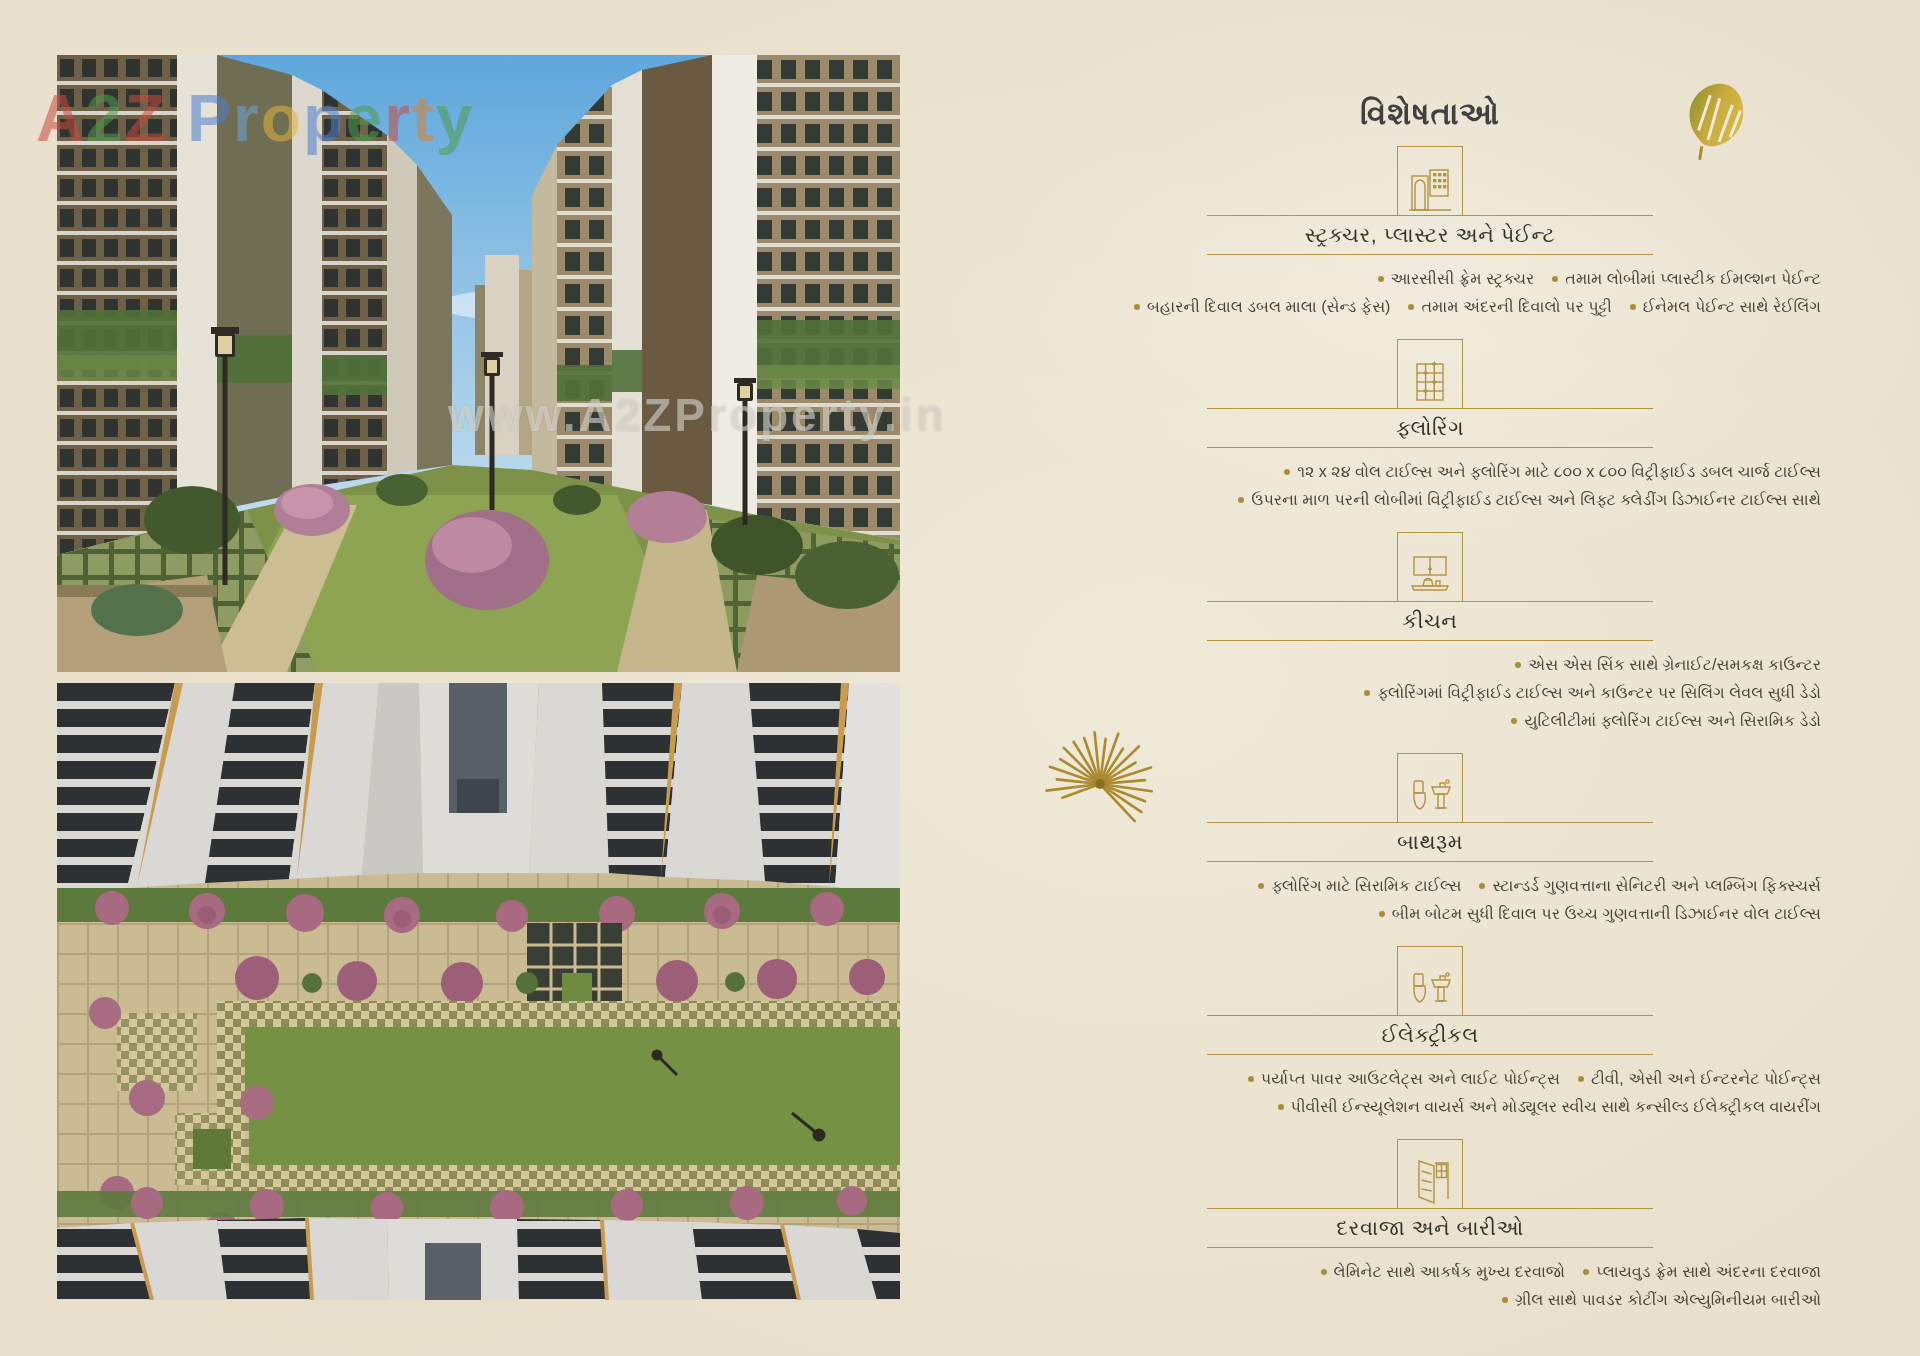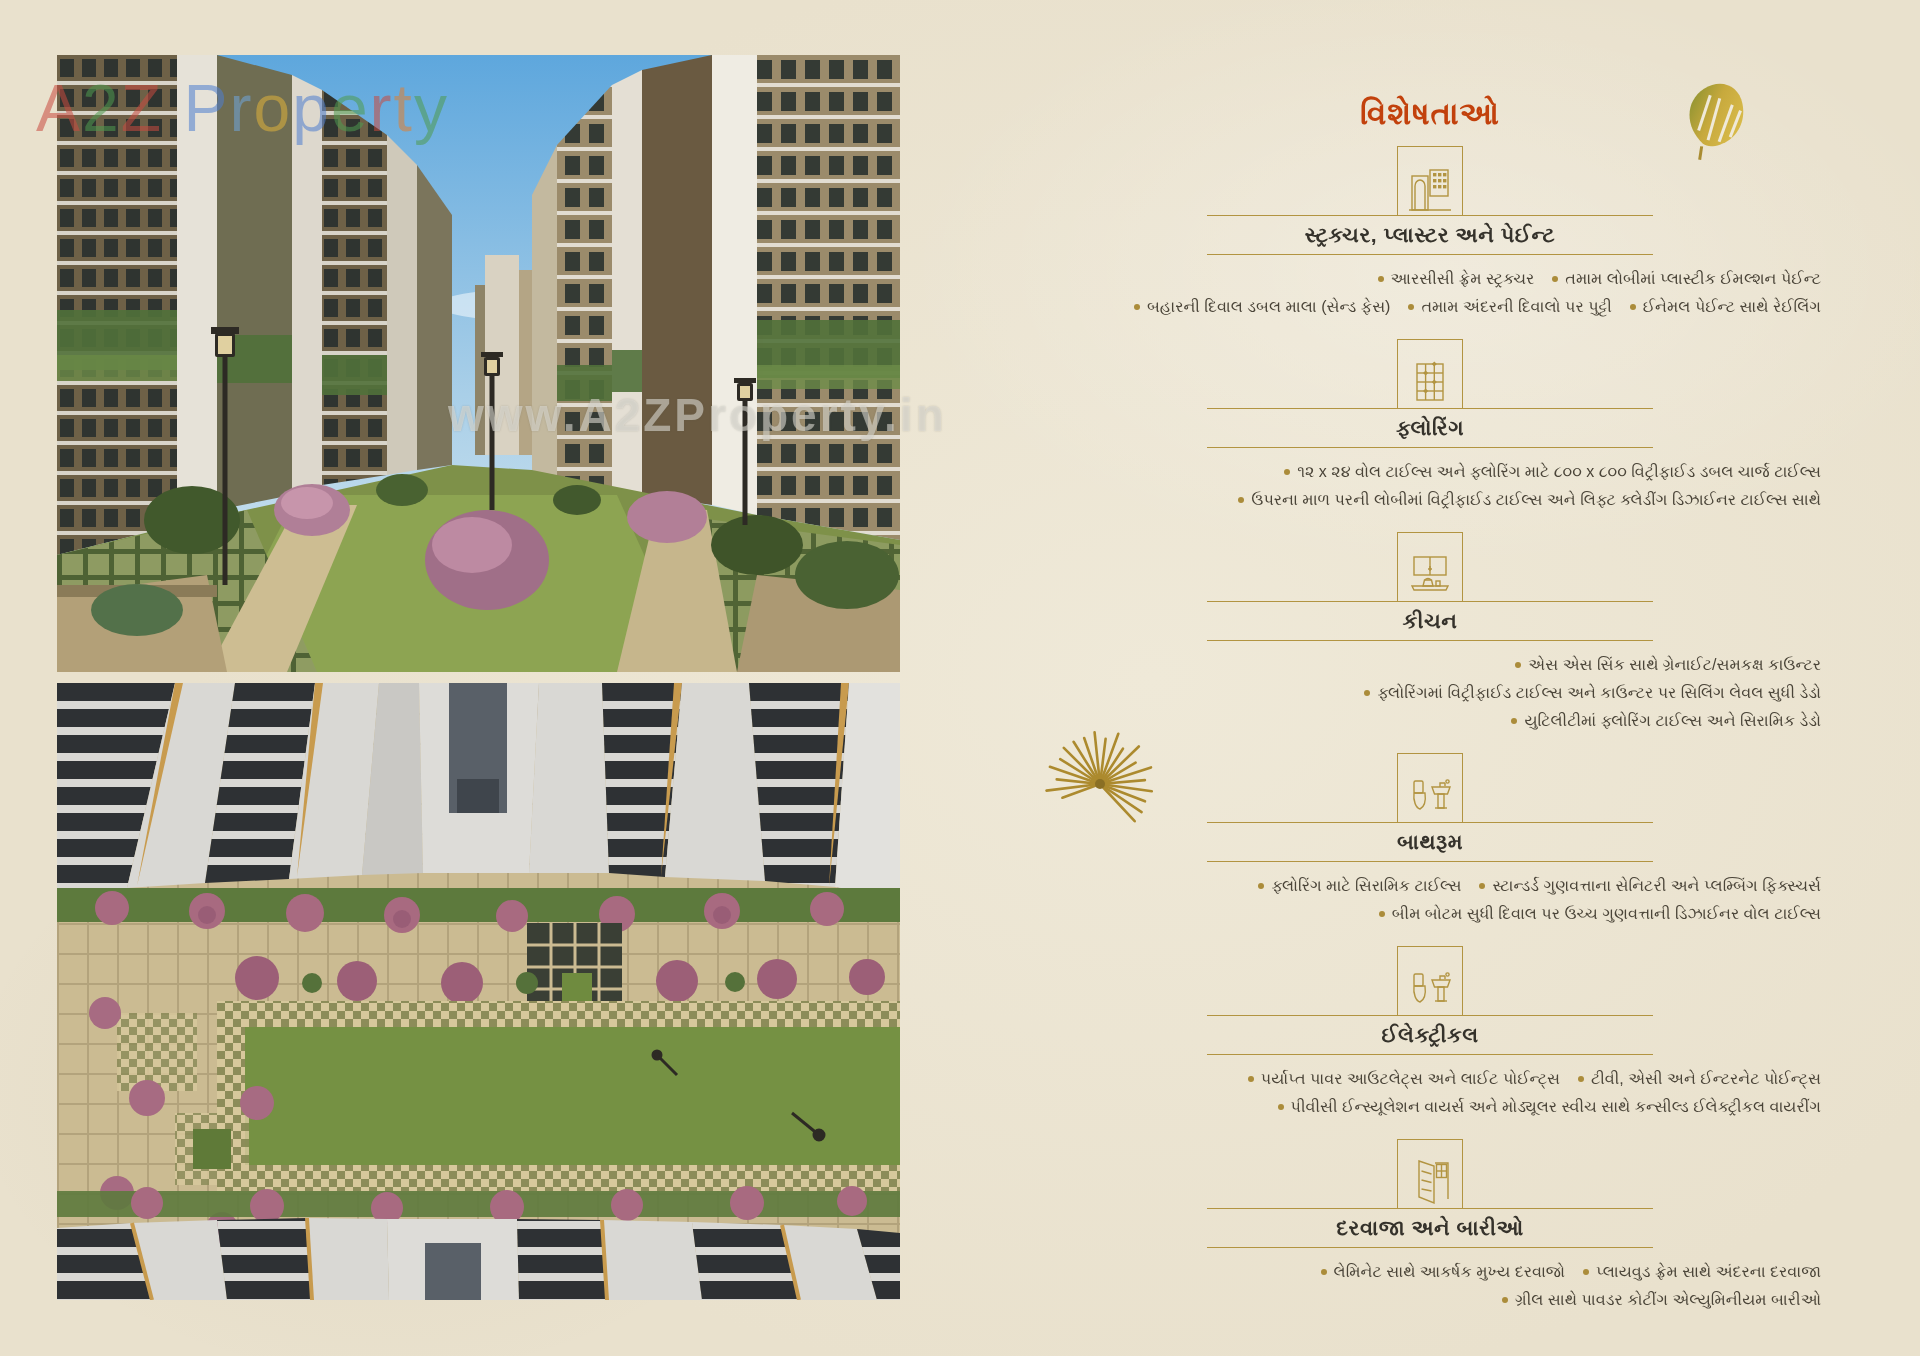--- a/index.html
+++ b/index.html
@@ -11,38 +11,38 @@
       radial-gradient(1200px 900px at 60% 50%, #efe9d8, #e9e1cd 80%);
     font-family:"Liberation Sans","DejaVu Sans",sans-serif;
   }
   
   .photo{position:absolute;left:57px;width:843px;height:617px;overflow:hidden;}
   #photo-top{top:55px;}
   #photo-bottom{top:683px;}
   .photo svg{display:block;width:100%;height:100%;}
   
   .wm-a2z{
-    position:absolute;left:36px;top:70px;font-size:66px;font-weight:normal;
+    position:absolute;left:36px;top:80px;font-size:66px;font-weight:bold;
     letter-spacing:2px;opacity:.55;white-space:pre;z-index:5;
   }
   .wm-url{
     position:absolute;left:448px;top:388px;font-size:46px;font-weight:bold;
     color:rgba(228,226,218,.55);letter-spacing:3px;z-index:5;
     text-shadow:0 0 2px rgba(90,90,80,.25);
   }
   
   .features{position:absolute;left:1030px;top:96px;width:800px;text-align:center;}
-  .page-title{font-size:31px;font-weight:bold;color:#c2410c;letter-spacing:1px;margin:0 0 14px 0;}
+  .page-title{font-size:31px;font-weight:bold;color:#404040;letter-spacing:1px;margin:0 0 14px 0;}
   .section{margin-bottom:18px;}
   .icon-frame{
     width:66px;height:70px;margin:0 auto -1px auto;border:1px solid #b29441;border-bottom:none;
     display:flex;align-items:flex-end;justify-content:center;box-sizing:border-box;padding-bottom:2px;
   }
   .rule{width:446px;height:0;border-top:1px solid #b29441;margin:0 auto;}
-  .section h3{font-size:21px;font-weight:bold;color:#35322b;margin:7px 0 7px 0;letter-spacing:.5px;}
+  .section h3{font-size:21px;font-weight:normal;color:#35322b;margin:7px 0 7px 0;letter-spacing:.5px;}
   .lines{margin-top:10px;}
   .line{font-size:16px;color:#4a4438;line-height:28px;text-align:right;}
   .item{white-space:nowrap;margin:0 9px;}
   .dot{display:inline-block;width:6px;height:6px;border-radius:50%;background:#ab8c3a;
        margin-right:7px;vertical-align:2px;}
   
   .deco{position:absolute;z-index:4;}
   #leaf-monstera{left:1682px;top:78px;width:72px;height:82px;}
   #leaf-palm{left:1038px;top:718px;width:118px;height:122px;}
 </style>

